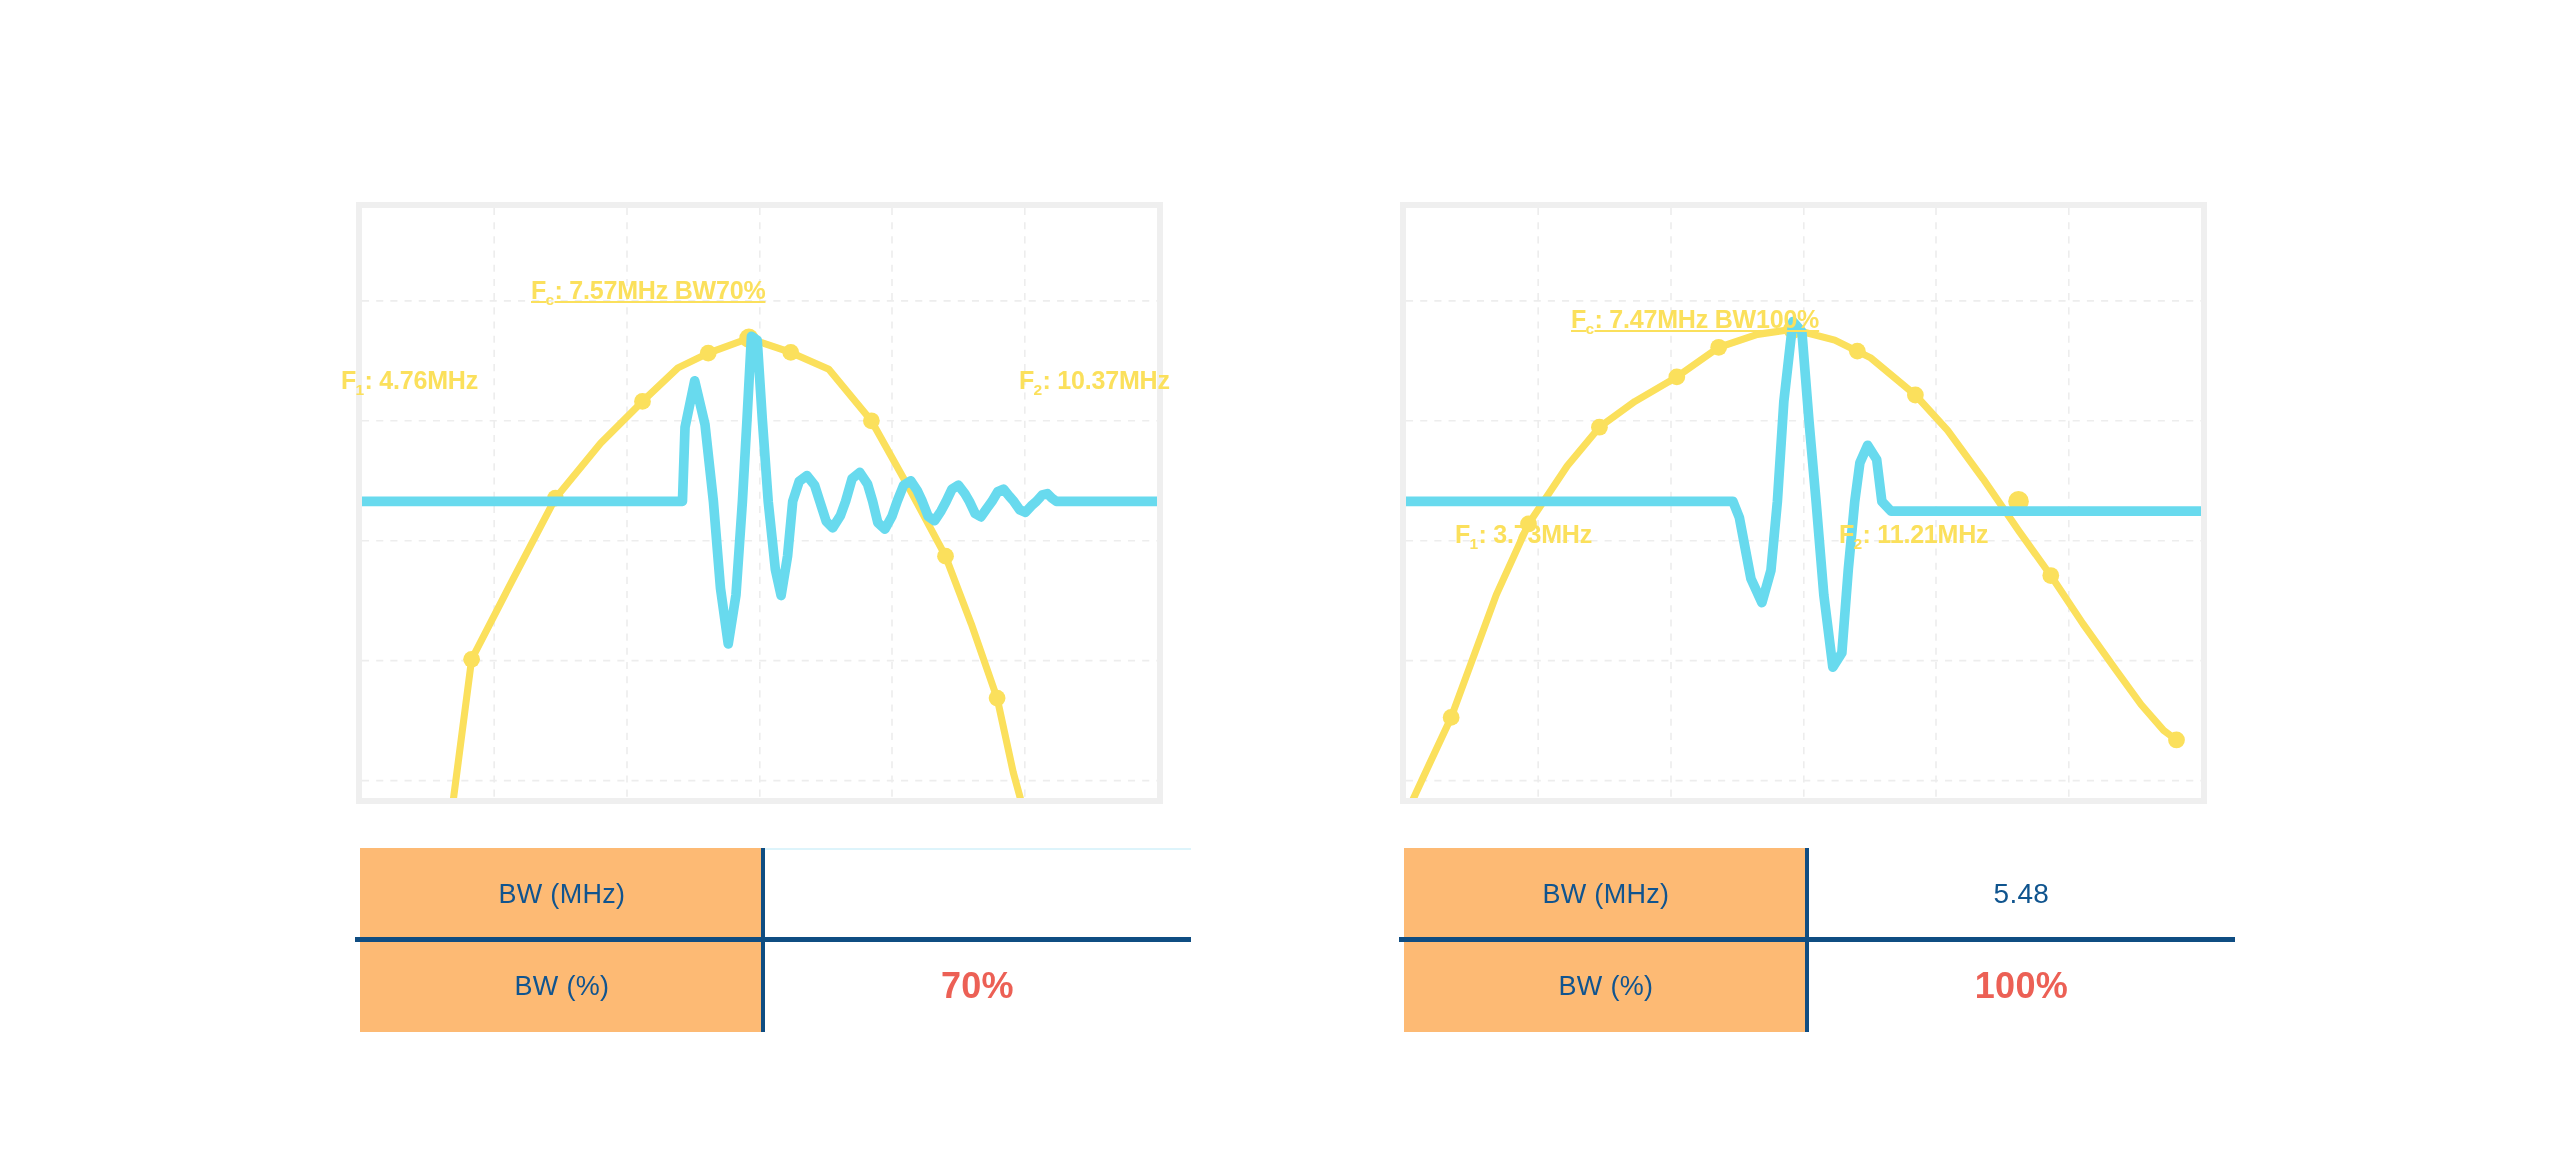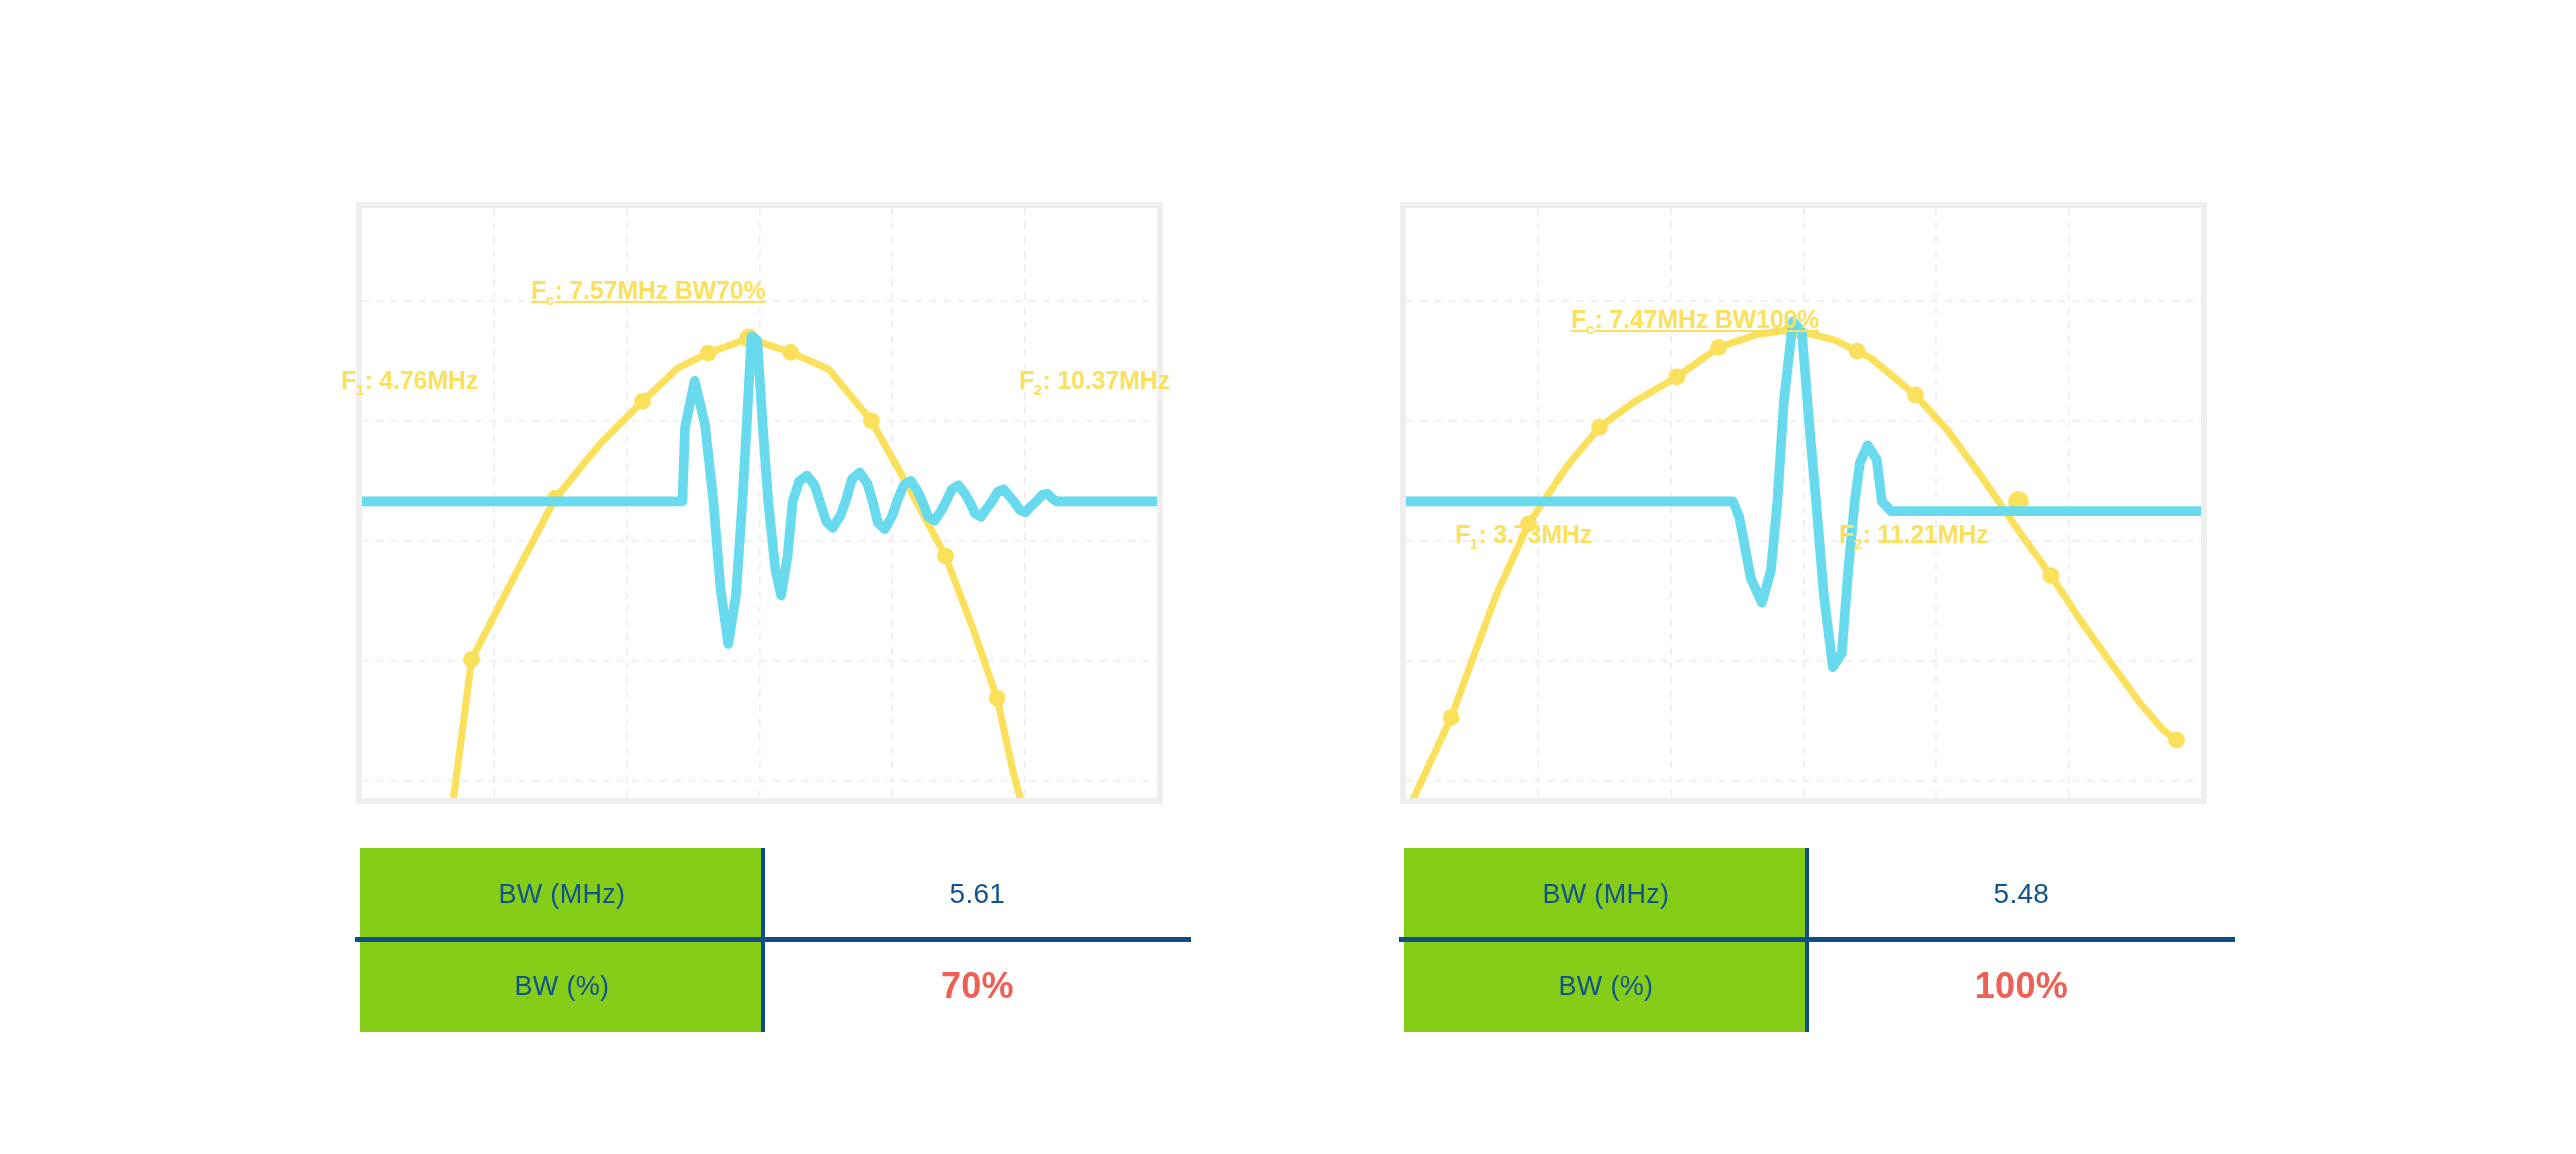--- a/index.html
+++ b/index.html
@@ -32,21 +32,21 @@
   .lbl-f2{font-size:25px;}
 
   
   .bw-table{position:absolute;}
   .bw-table .tbl{
     position:relative;
     width:100%;height:100%;
   }
   .cellbox{position:absolute;box-sizing:border-box;}
   .lab-cell{
-    background:#84cc16;
+    background:#fdba74;
     display:flex;align-items:center;justify-content:center;
     color:#10548f;
     font-size:27px;
     letter-spacing:0.3px;
   }
   .val-cell{
     display:flex;align-items:center;justify-content:center;
     background:#ffffff;
   }
   .val-mhz{color:#0f548e;font-size:28px;letter-spacing:0.3px;}
@@ -124,23 +124,20 @@
     <span>F</span><sub>2</sub><span>: 10.37MHz</span>
   </div>
 
   <div class="bw-table" style="left:3.9px;top:646px;width:837px;height:187px;">
     <div class="tbl">
       <div class="top-hair" style="left:404px;top:0;width:427px;height:1.9px;"></div>
 
       <div class="cellbox lab-cell" style="left:0;top:0;width:404px;height:92px;">
         <span>BW (MHz)</span>
       </div>
-      <div class="cellbox val-cell" style="left:404px;top:0;width:427px;height:92px;">
-        <span class="val-mhz">5.61</span>
-      </div>
 
       <div class="cellbox lab-cell" style="left:0;top:92px;width:404px;height:92px;">
         <span>BW (%)</span>
       </div>
       <div class="cellbox val-cell" style="left:404px;top:92px;width:427px;height:92px;">
         <span class="val-pct">70%</span>
       </div>
 
       <div class="h-divider" style="left:-5.2px;top:89px;width:836px;height:4.5px;"></div>
       <div class="v-divider" style="left:401px;top:0;width:3.9px;height:184px;"></div>

